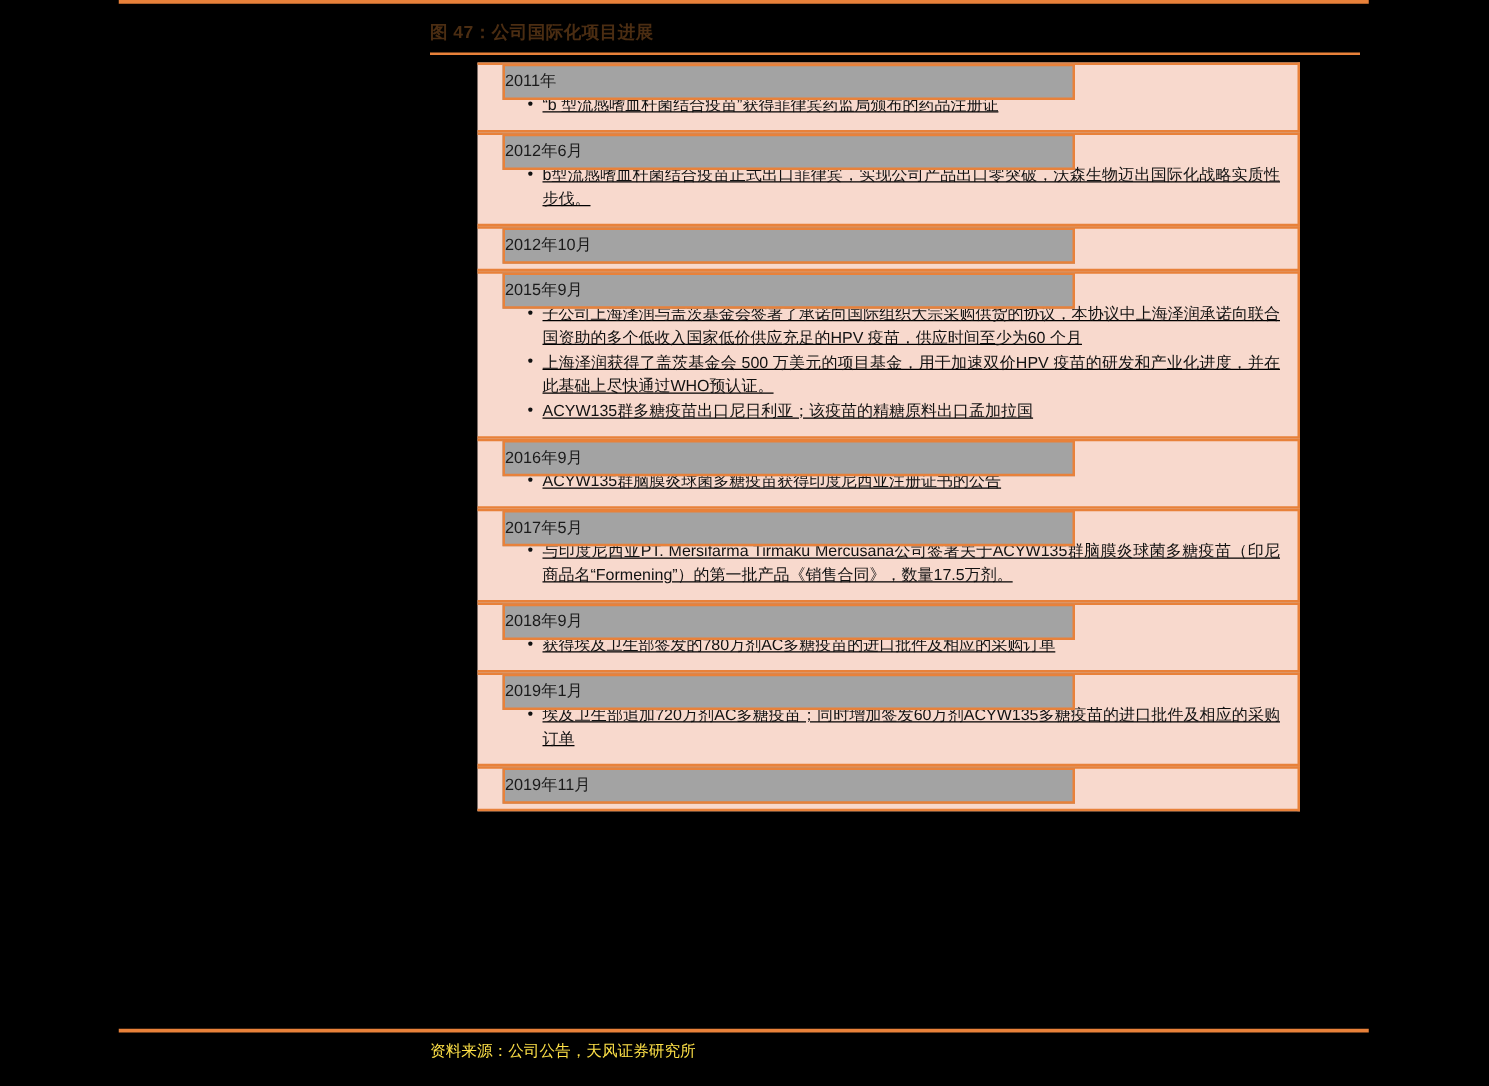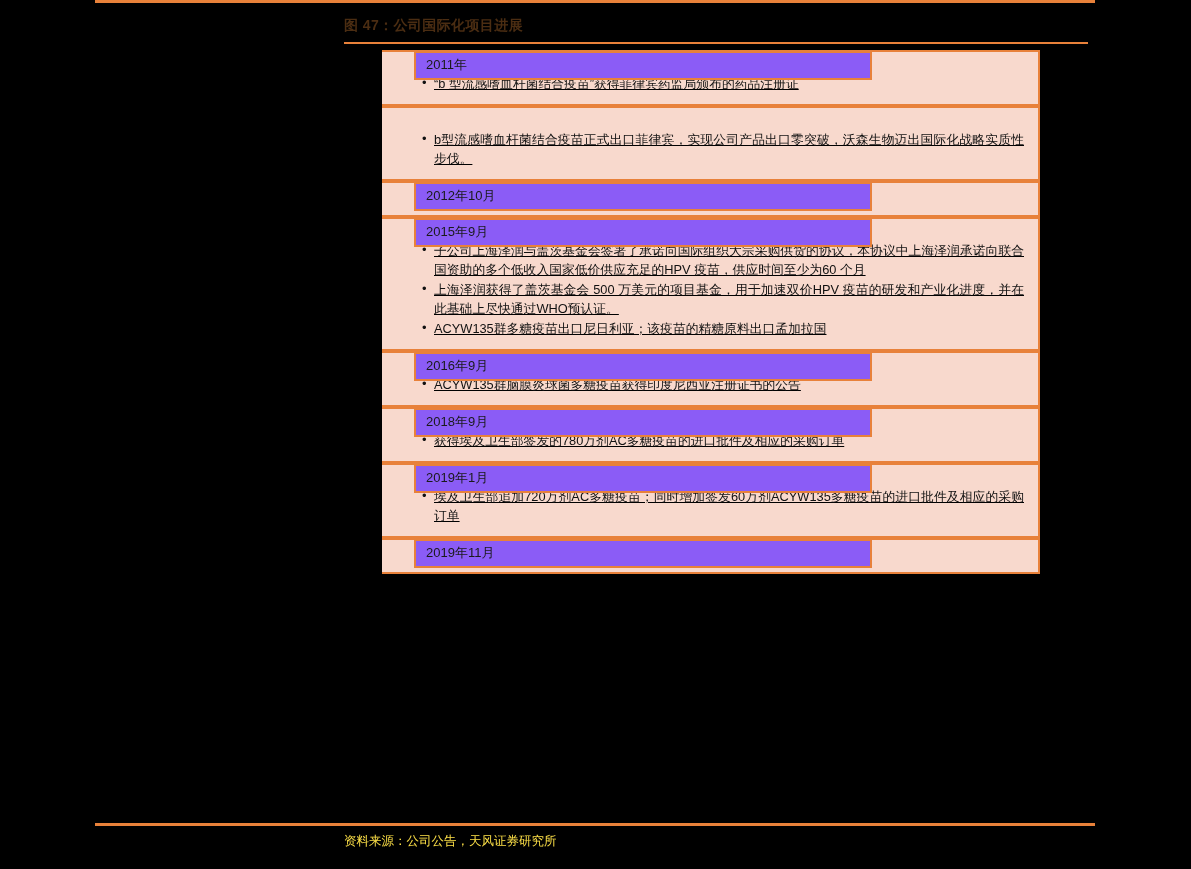--- a/index.html
+++ b/index.html
@@ -63,26 +63,26 @@
     background: #F8D9CD;
     border: 2px solid #E8813A;
     border-left: none;
     margin-left: 2px;
     box-sizing: border-box;
     padding: 22px 14px 10px 40px;
     min-height: 34px;
   }
   .date-label {
     position: absolute;
-    left: 32px;
+    left: 20px;
     top: -1px;
-    background: #8b5cf6;
+    background: #a3a3a3;
     border: 2px solid #E8813A;
     box-sizing: border-box;
-    padding: 3px 10px 4px 10px;
+    padding: 3px 10px 4px 0;
     font-size: 13px;
     color: #1a1a1a;
     min-width: 458px;
     z-index: 5;
   }
   .bullets {
     margin: 0;
     padding: 0;
     list-style: none;
     text-decoration: underline;
@@ -135,20 +135,21 @@
       <div class="block">
         <div class="body-box">
           <div class="date-label">2011年</div>
           <ul class="bullets">
             <li>“b 型流感嗜血杆菌结合疫苗”获得菲律宾药监局颁布的药品注册证</li>
           </ul>
         </div>
       </div>
       <div class="block">
         <div class="body-box">
+          <div class="date-label">2012年6月</div>
           <ul class="bullets">
             <li>b型流感嗜血杆菌结合疫苗正式出口菲律宾，实现公司产品出口零突破，沃森生物迈出国际化战略实质性步伐。</li>
           </ul>
         </div>
       </div>
       <div class="block">
         <div class="body-box">
           <div class="date-label">2012年10月</div>
         </div>
       </div>
@@ -165,20 +166,28 @@
       <div class="block">
         <div class="body-box">
           <div class="date-label">2016年9月</div>
           <ul class="bullets">
             <li>ACYW135群脑膜炎球菌多糖疫苗获得印度尼西亚注册证书的公告</li>
           </ul>
         </div>
       </div>
       <div class="block">
         <div class="body-box">
+          <div class="date-label">2017年5月</div>
+          <ul class="bullets">
+            <li>与印度尼西亚PT. Mersifarma Tirmaku Mercusana公司签署关于ACYW135群脑膜炎球菌多糖疫苗（印尼商品名“Formening”）的第一批产品《销售合同》，数量17.5万剂。</li>
+          </ul>
+        </div>
+      </div>
+      <div class="block">
+        <div class="body-box">
           <div class="date-label">2018年9月</div>
           <ul class="bullets">
             <li>获得埃及卫生部签发的780万剂AC多糖疫苗的进口批件及相应的采购订单</li>
           </ul>
         </div>
       </div>
       <div class="block">
         <div class="body-box">
           <div class="date-label">2019年1月</div>
           <ul class="bullets">

